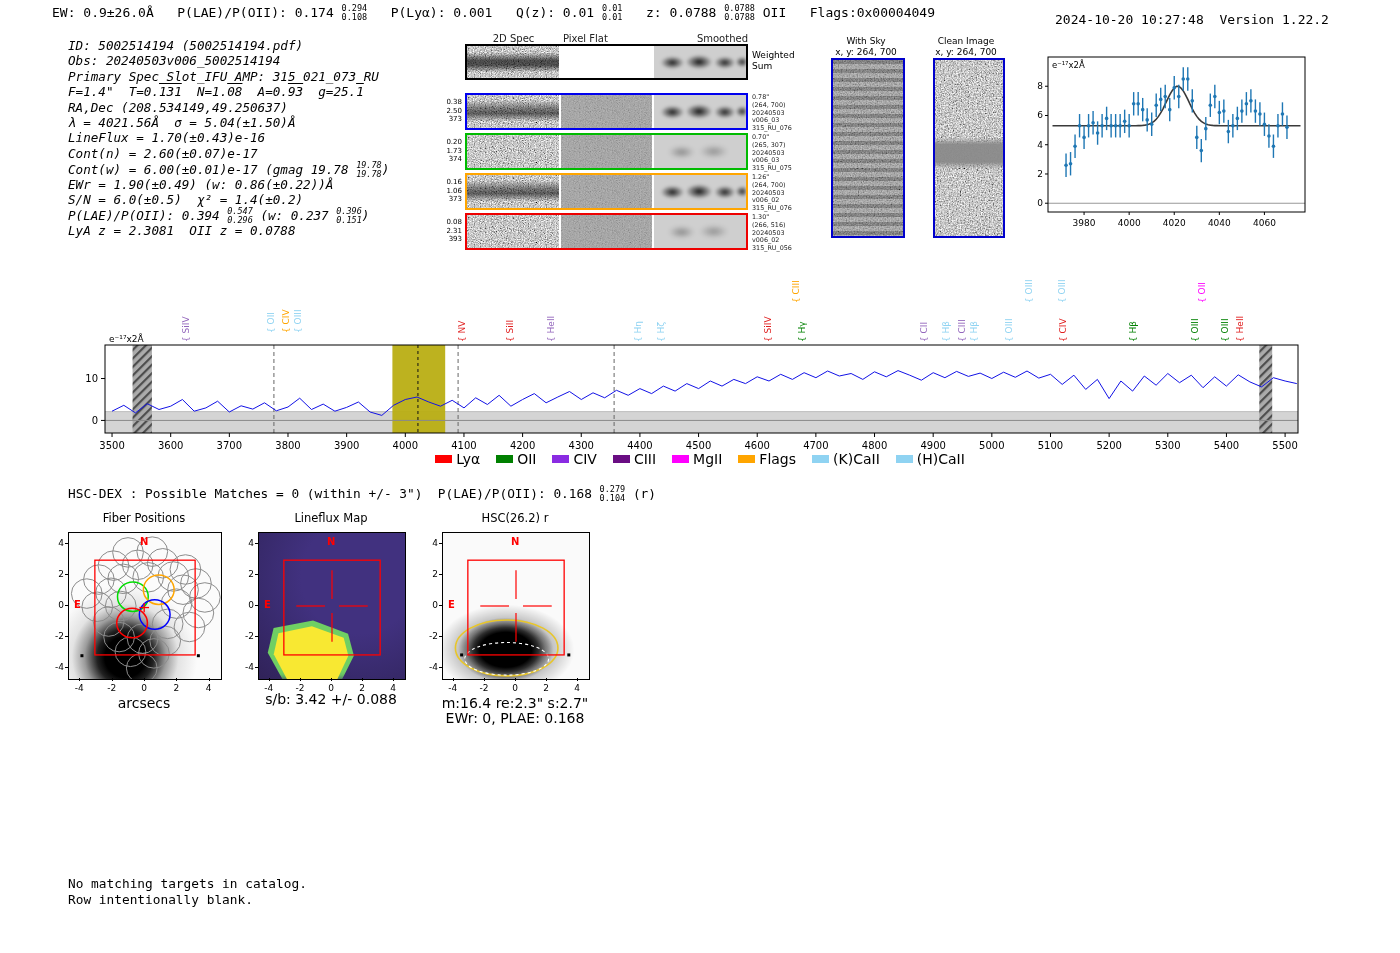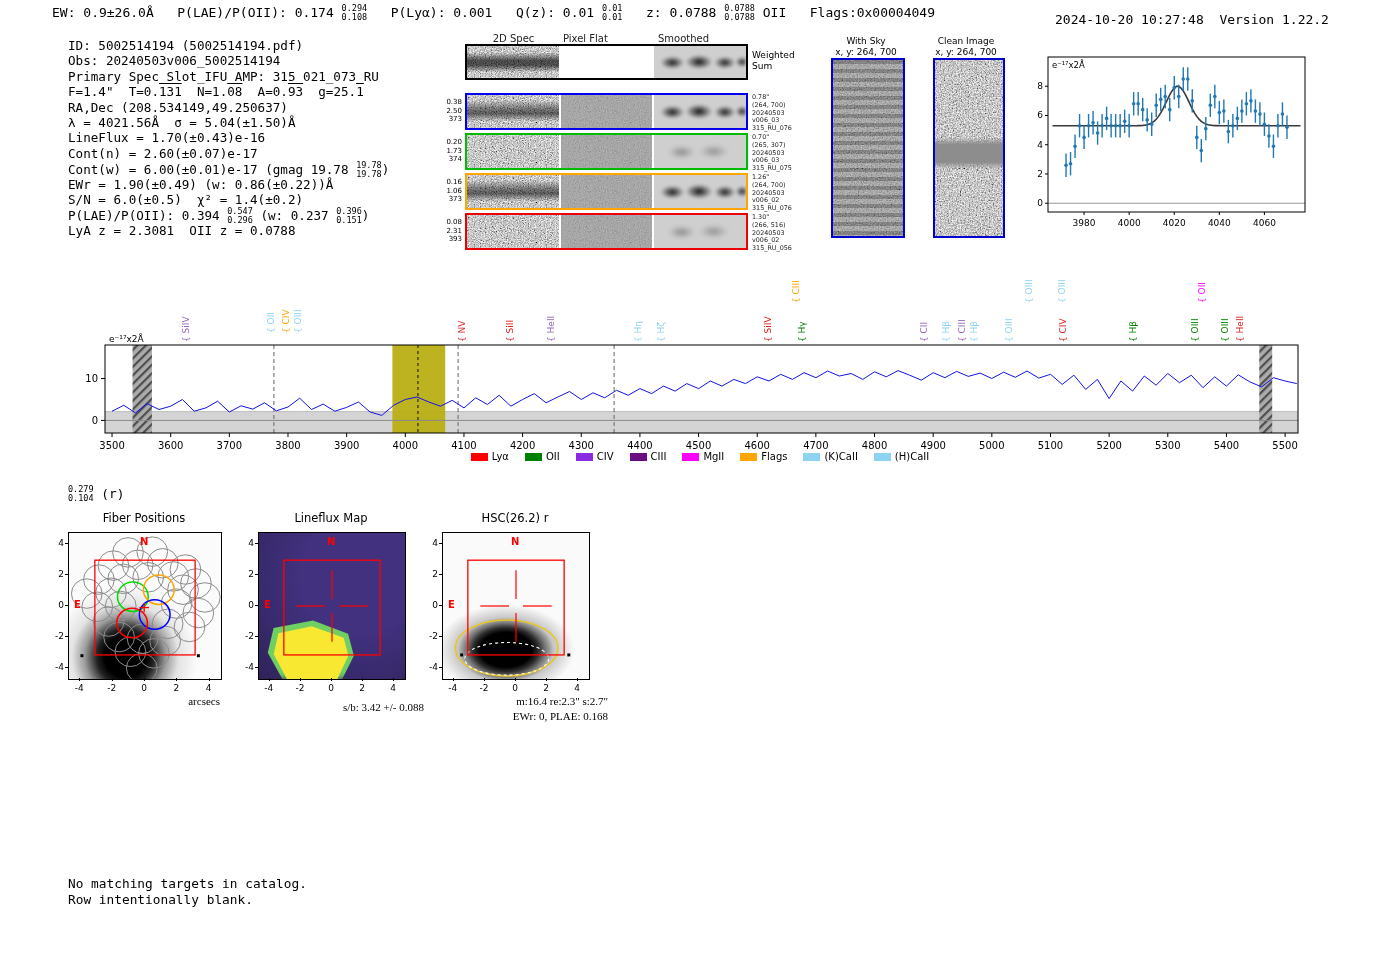--- a/index.html
+++ b/index.html
@@ -7,21 +7,21 @@
     width:1400px;height:953px;position:relative;background:#fff;overflow:hidden;
     font-family:"DejaVu Sans", sans-serif;color:#000;
   }
   .abs{position:absolute;}
   .mono{font-family:"DejaVu Sans Mono", monospace;}
   .pre{white-space:pre;}
   .frac{display:inline-block;vertical-align:-3px;text-align:left;}
   .frac span{display:block;font-size:8.5px;line-height:8.5px;}
   .ol{text-decoration:overline;}
   .hdr{font-size:13px;}
-  .infoline{font-size:12.6px;line-height:15.4px;height:15.4px;}
+  .infoline{font-size:12.6px;line-height:15.4px;height:15.4px;font-style:italic;}
   .colhdr{font-size:10px;color:#222;}
   .specrow{display:flex;gap:2px;background:#fff;box-sizing:border-box;}
   .speccell{flex:1;position:relative;overflow:hidden;background:#9a9a9a;}
   .speccell svg{position:absolute;inset:0;width:100%;height:100%;}
   .ovl{position:absolute;inset:0;}
   .band2d{background:linear-gradient(180deg, rgba(0,0,0,0) 16%, rgba(0,0,0,0.40) 40%, rgba(0,0,0,0.55) 56%, rgba(0,0,0,0) 80%);}
   .bandstrong{background:linear-gradient(180deg, rgba(0,0,0,0) 20%, rgba(0,0,0,0.62) 45%, rgba(0,0,0,0.62) 60%, rgba(0,0,0,0) 82%);}
   .blobs{background:
      radial-gradient(ellipse 18% 28% at 20% 52%, rgba(0,0,0,0.88), rgba(0,0,0,0) 72%),
      radial-gradient(ellipse 21% 32% at 49% 50%, rgba(0,0,0,0.92), rgba(0,0,0,0) 70%),
@@ -35,27 +35,27 @@
   .flatcell{background:#9c9c9c;}
   .whitecell{background:#ffffff;}
   .graycell{background:#cfcfcf;}
   .midband{background:linear-gradient(180deg, rgba(0,0,0,0) 44%, rgba(138,138,138,0.95) 48% 58%, rgba(0,0,0,0) 62%);}
   .stripes{background:repeating-linear-gradient(180deg,#4c4c4c 0px 4px,#909090 4px 9px);}
   .smalllbl{font-size:7px;line-height:8.6px;color:#000;text-align:right;}
   .annlbl{font-size:6.4px;line-height:7.8px;color:#222;}
   .sky-title{font-size:9px;text-align:center;line-height:11px;}
   .cut-title{font-size:11.5px;text-align:center;}
   .ticklbl{font-size:9px;color:#000;position:absolute;}
-  .xlabel{font-size:11px;text-align:right;position:absolute;font-family:Liberation Serif, serif;}
+  .xlabel{font-size:14px;text-align:center;position:absolute;}
   .cutbox{position:absolute;border:1px solid #000;overflow:hidden;}
   .cutbox svg{position:absolute;inset:0;}
   .compass{position:absolute;font-size:10px;font-weight:bold;}
   .legend-item{display:flex;align-items:center;gap:4px;}
   .legend-swatch{width:17px;height:8px;display:inline-block;}
-  .legend-label{font-size:10px;text-align:center;}
+  .legend-label{font-size:14px;text-align:center;}
   .footline{font-size:12.8px;line-height:15.5px;}
   .tickmark{position:absolute;background:#000;}
 </style>
 </head>
 <body>
 
 <svg width="0" height="0" style="position:absolute">
   <defs>
     <filter id="fN" x="-10%" y="-10%" width="120%" height="120%">
       <feTurbulence type="fractalNoise" baseFrequency="0.75" numOctaves="3" seed="7" stitchTiles="stitch"></feTurbulence>
@@ -95,21 +95,21 @@
     <div class="infoline mono pre"><span>Cont(n) = 2.60(±0.07)e-17</span></div>
     <div class="infoline mono pre"><span>Cont(w) = 6.00(±0.01)e-17 (gmag 19.78 </span><span class="frac"><span>19.78</span><span>19.78</span></span><span>)</span></div>
     <div class="infoline mono pre"><span>EWr = 1.90(±0.49) (w: 0.86(±0.22))Å</span></div>
     <div class="infoline mono pre"><span>S/N = 6.0(±0.5)  χ² = 1.4(±0.2)</span></div>
     <div class="infoline mono pre"><span>P(LAE)/P(OII): 0.394 </span><span class="frac"><span>0.547</span><span>0.296</span></span><span> (w: 0.237 </span><span class="frac"><span>0.396</span><span>0.151</span></span><span>)</span></div>
     <div class="infoline mono pre"><span>LyA z = 2.3081  OII z = 0.0788</span></div>
   </div>
 
 <div class="abs colhdr" style="left:467px;top:33px;width:93px;text-align:center;">2D Spec</div>
 <div class="abs colhdr" style="left:563px;top:33px;width:93px;">Pixel Flat</div>
-<div class="abs colhdr" style="left:658px;top:33px;width:90px;text-align:left;">Smoothed</div>
+<div class="abs colhdr" style="left:658px;top:33px;width:90px;text-align:right;">Smoothed</div>
 
 <div class="abs specrow" id="row-weighted" style="left:465px;top:44px;width:283px;height:36px;border:2px solid #000;">
     <div class="speccell">
       <svg viewBox="0 0 100 40" preserveAspectRatio="none">
         <rect width="100" height="40" filter="url(#fN)"></rect>
       </svg>
       <div class="ovl bandstrong"></div>
     </div>
     <div class="speccell whitecell"></div>
     <div class="speccell graycell">
@@ -499,21 +499,21 @@
     <div class="legend-item">
       <span class="legend-swatch" style="background: rgb(143, 211, 242);"></span>
       <span class="legend-label">(K)CaII</span>
     </div>
     <div class="legend-item">
       <span class="legend-swatch" style="background: rgb(143, 211, 242);"></span>
       <span class="legend-label">(H)CaII</span>
     </div>
   </div>
 
-<div class="abs mono pre" id="hscdex-line" style="left:68px;top:485px;font-size:12.8px;"><span class="frac"><span>0.279</span><span>0.104</span></span><span> (r)</span></div>
+<div class="abs mono pre" id="hscdex-line" style="left:68px;top:485px;font-size:12.8px;"><span>HSC-DEX : Possible Matches = 0 (within +/- 3")  P(LAE)/P(OII): 0.168 </span><span class="frac"><span>0.279</span><span>0.104</span></span><span> (r)</span></div>
 
 <div class="abs" id="cut-fiber" style="left:40px;top:505px;width:210px;height:215px;">
   <div class="cut-title abs" style="left:28px;top:6px;width:152px;">Fiber Positions</div>
   <div class="cutbox" style="left:28px;top:27px;width:152px;height:146px;background:
       radial-gradient(circle at 37% 85%, rgba(0,0,0,1) 0 13%, rgba(15,15,15,.92) 18%, rgba(60,60,60,.5) 26%, rgba(120,120,120,.18) 34%, rgba(0,0,0,0) 46%), #fbfbfb;">
     <svg width="152" height="146">
         <ellipse cx="59.02127659574469" cy="19.414893617021278" rx="15.361702127659573" ry="14.755319148936168" fill="none" stroke="#8c8c8c" stroke-width="1"></ellipse>
         <ellipse cx="83.27659574468085" cy="18.638297872340427" rx="15.361702127659573" ry="14.755319148936168" fill="none" stroke="#8c8c8c" stroke-width="1"></ellipse>
         <ellipse cx="44.46808510638298" cy="32.61702127659574" rx="15.361702127659573" ry="14.755319148936168" fill="none" stroke="#8c8c8c" stroke-width="1"></ellipse>
         <ellipse cx="68.72340425531914" cy="31.840425531914896" rx="15.361702127659573" ry="14.755319148936168" fill="none" stroke="#8c8c8c" stroke-width="1"></ellipse>
@@ -585,21 +585,21 @@
     <svg width="146" height="146">
         <rect x="24.851063829787233" y="27.180851063829785" width="96.29787234042554" height="94.7446808510638" fill="none" stroke="#ff0000" stroke-width="1.3"></rect>
         <line x1="73" x2="73" y1="37.276595744680854" y2="66.01063829787233" stroke="#ff0000" stroke-width="1.2"></line>
         <line x1="73" x2="73" y1="79.98936170212765" y2="108.72340425531914" stroke="#ff0000" stroke-width="1.2"></line>
         <line x1="37.276595744680854" x2="66.01063829787233" y1="73" y2="73" stroke="#ff0000" stroke-width="1.2"></line>
         <line x1="79.98936170212765" x2="108.72340425531914" y1="73" y2="73" stroke="#ff0000" stroke-width="1.2"></line>
       </svg>
     <div class="compass" style="color:#ff0000;left:68px;top:3px;">N</div>
     <div class="compass" style="color:#ff0000;left:5px;top:66px;">E</div>
   </div>
-  <div class="xlabel" style="left:8px;top:196px;width:186px;">s/b: 3.42 +/- 0.088</div>
+  <div class="xlabel" style="left:8px;top:186px;width:186px;">s/b: 3.42 +/- 0.088</div>
 <span class="ticklbl" style="left: 28.8723px; top: 178px; width: 20px; text-align: center;">-4</span>
     <div class="tickmark" style="left: 38.8723px; top: 173px; width: 1px; height: 3px;"></div>
     <span class="ticklbl" style="left: 6px; top: 157.128px; width: 18px; text-align: right;">-4</span>
     <div class="tickmark" style="left: 25px; top: 162.128px; width: 3px; height: 1px;"></div>
     <span class="ticklbl" style="left: 59.9362px; top: 178px; width: 20px; text-align: center;">-2</span>
     <div class="tickmark" style="left: 69.9362px; top: 173px; width: 1px; height: 3px;"></div>
     <span class="ticklbl" style="left: 6px; top: 126.064px; width: 18px; text-align: right;">-2</span>
     <div class="tickmark" style="left: 25px; top: 131.064px; width: 3px; height: 1px;"></div>
     <span class="ticklbl" style="left: 91px; top: 178px; width: 20px; text-align: center;">0</span>
     <div class="tickmark" style="left: 101px; top: 173px; width: 1px; height: 3px;"></div>

